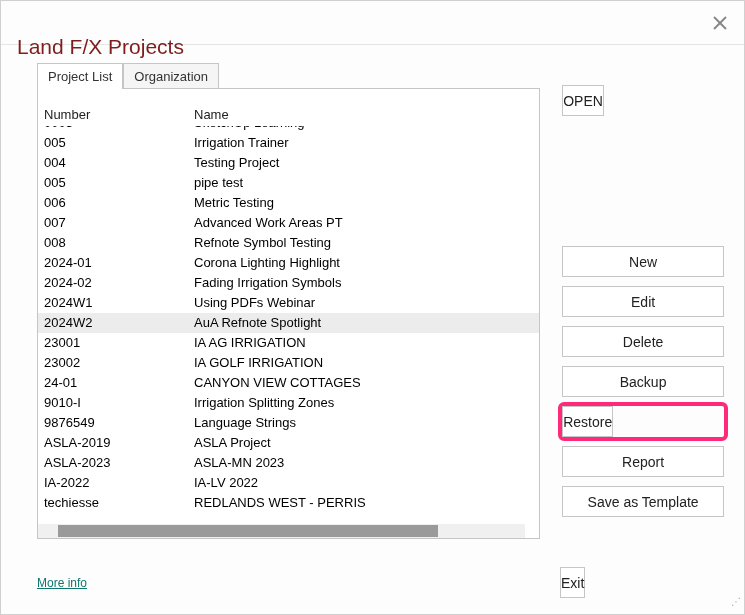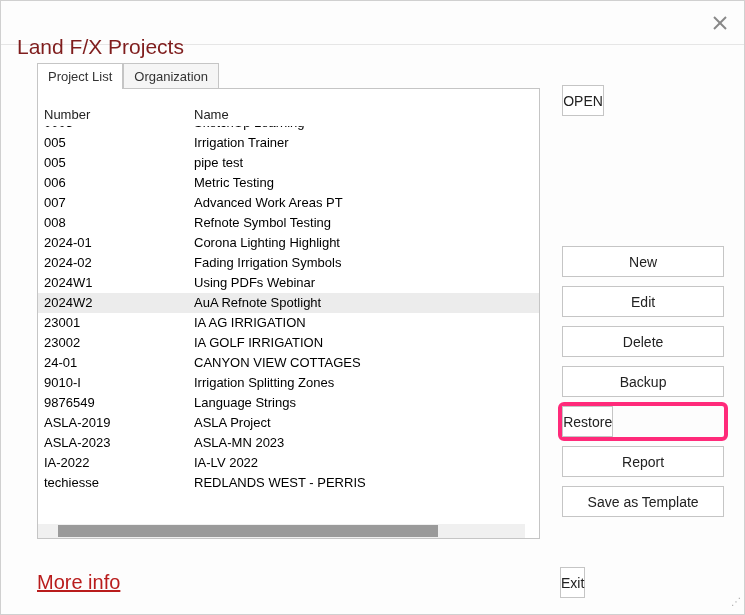--- a/index.html
+++ b/index.html
@@ -151,22 +151,22 @@
       padding: 0;
     }
     .highlight-restore .btn { border: 1px solid #c5c5c5; margin: 0; }
     .footer-row {
       display: flex;
       justify-content: space-between;
       align-items: center;
       padding-right: 0;
     }
     .more-info {
-      color: #b91c1c;
-      font-size: 20px;
+      color: #0f766e;
+      font-size: 12px;
       text-decoration: underline;
       cursor: pointer;
     }
     .exit-wrap { width: 164px; }
     .resize-grip {
       position: absolute;
       right: 3px; bottom: 3px;
       width: 12px; height: 12px;
       color: #aaa;
       font-size: 10px;
@@ -211,20 +211,24 @@
               <tbody id="tbody">
                   <tr>
                     <td>0003</td>
                     <td>SketchUp Learning</td>
                   </tr>
                   <tr>
                     <td>005</td>
                     <td>Irrigation Trainer</td>
                   </tr>
                   <tr>
+                    <td>004</td>
+                    <td>Testing Project</td>
+                  </tr>
+                  <tr>
                     <td>005</td>
                     <td>pipe test</td>
                   </tr>
                   <tr>
                     <td>006</td>
                     <td>Metric Testing</td>
                   </tr>
                   <tr>
                     <td>007</td>
                     <td>Advanced Work Areas PT</td>

